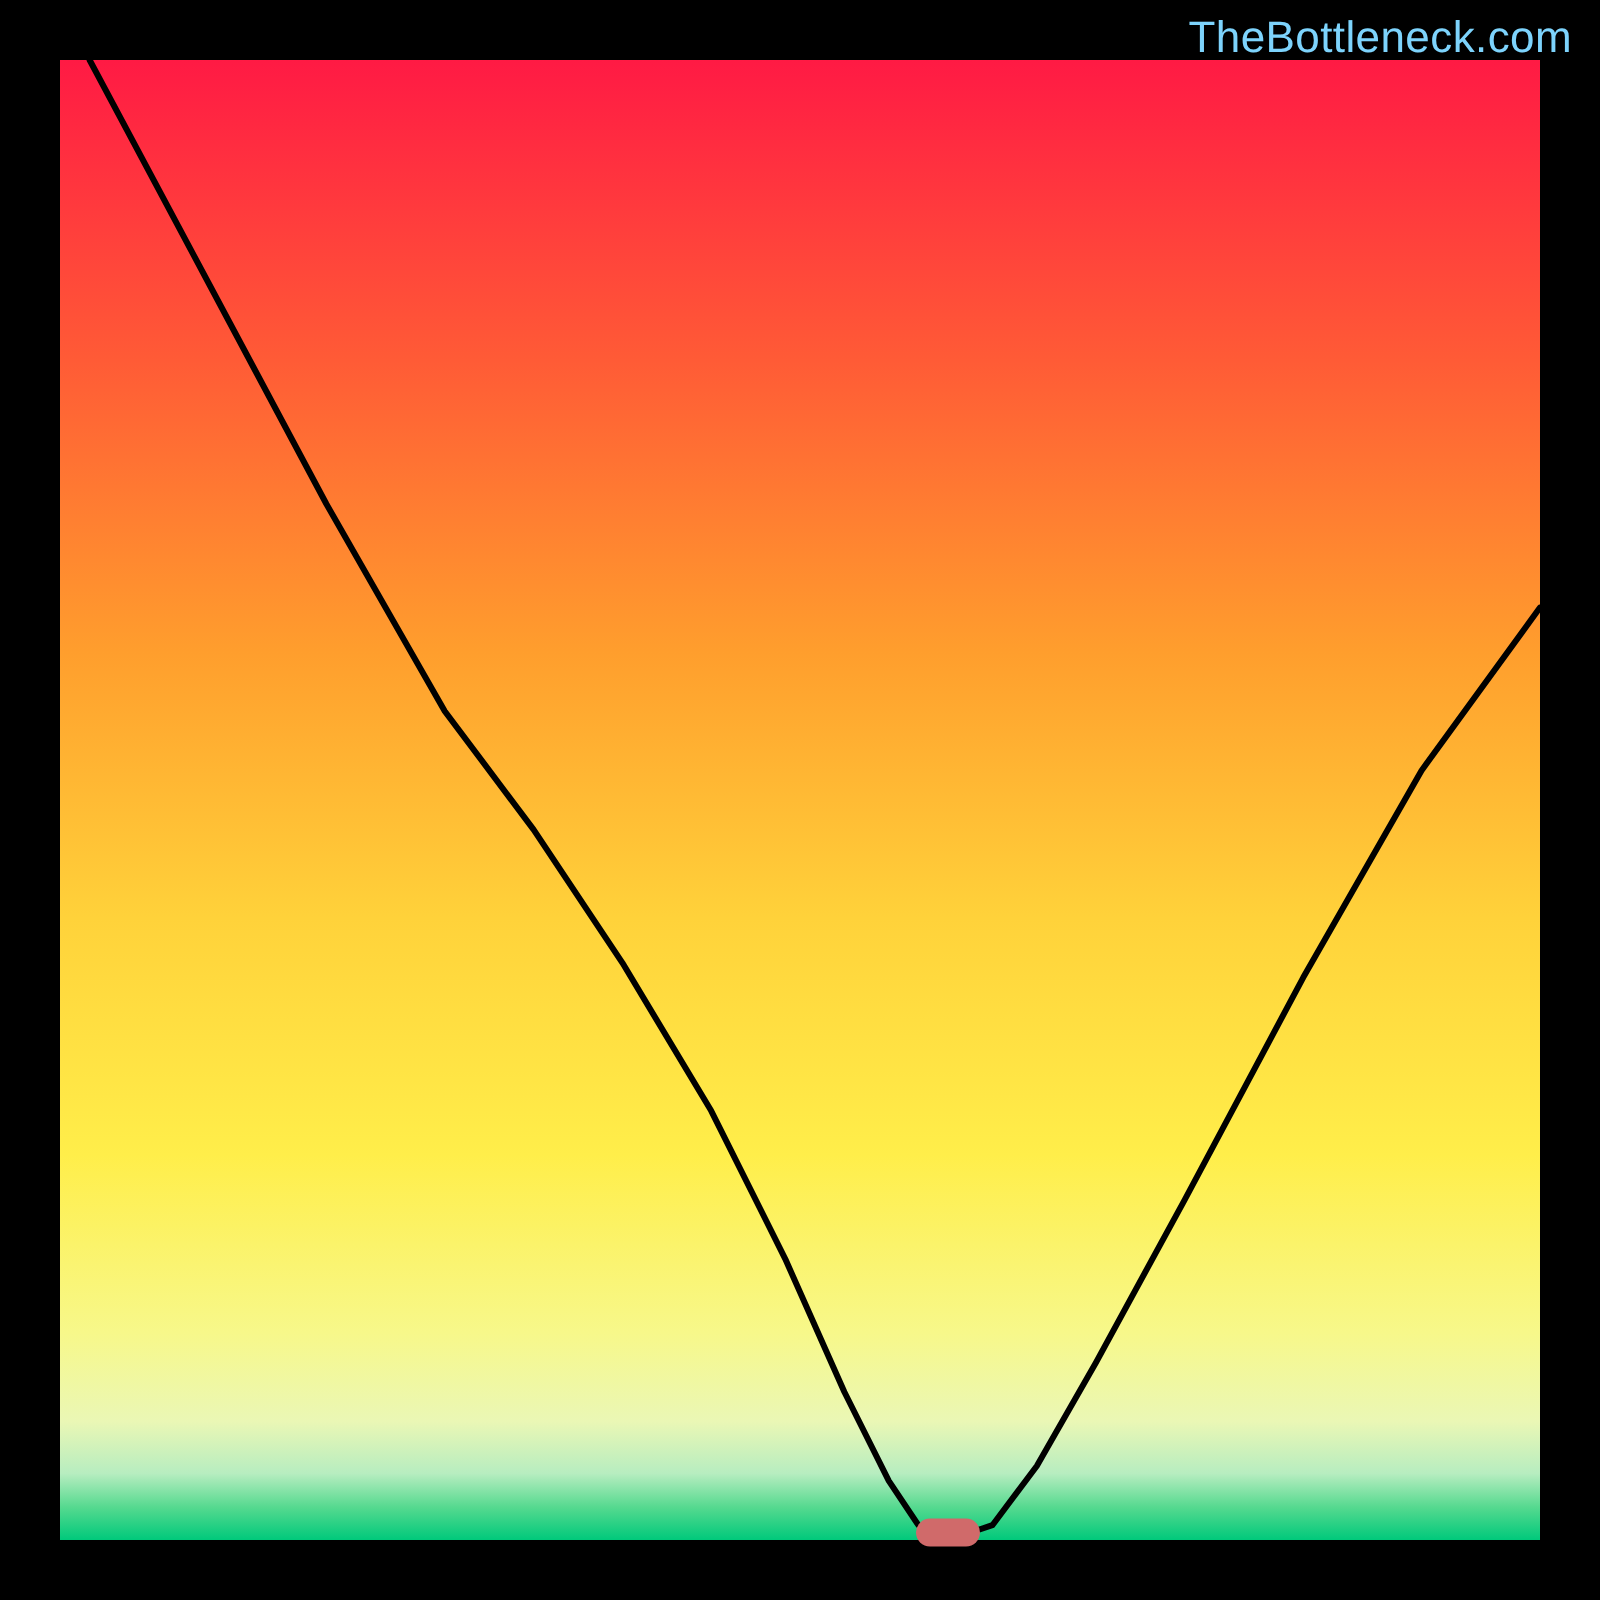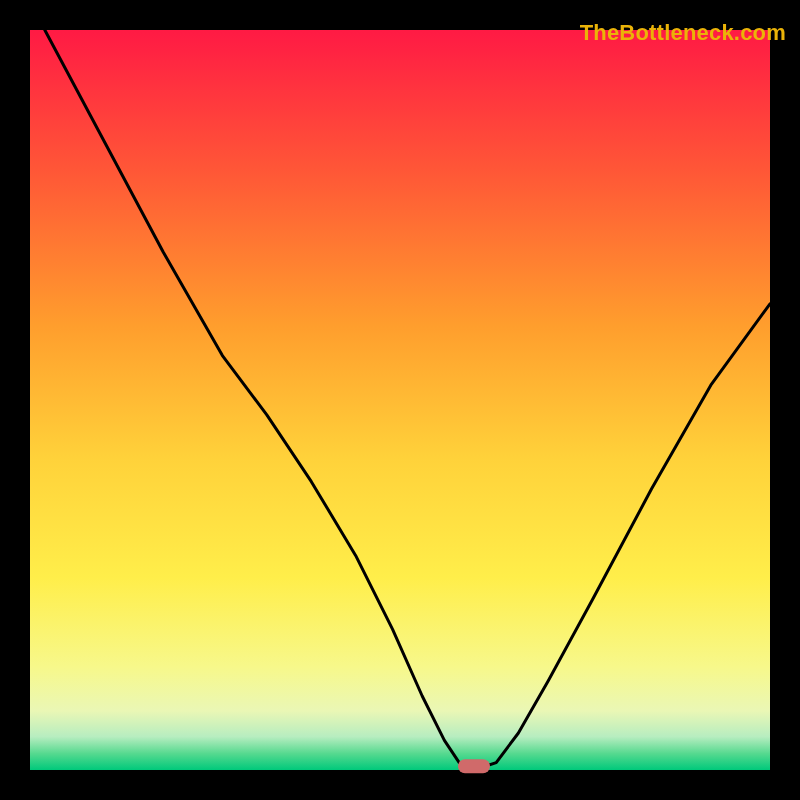--- a/index.html
+++ b/index.html
@@ -13,26 +13,26 @@
   .frame {
     position: absolute;
     top: 0;
     left: 0;
     width: 800px;
     height: 800px;
     background: #000;
   }
   .watermark {
     position: absolute;
-    top: 20px;
+    top: 6px;
     right: 14px;
     font-family: Arial, Helvetica, sans-serif;
     font-size: 22px;
-    font-weight: 700;
-    color: #eab308;
+    font-weight: 400;
+    color: #7dd3fc;
     letter-spacing: 0.2px;
   }
   svg {
     position: absolute;
     top: 0;
     left: 0;
   }
 </style>
 </head>
 <body>

